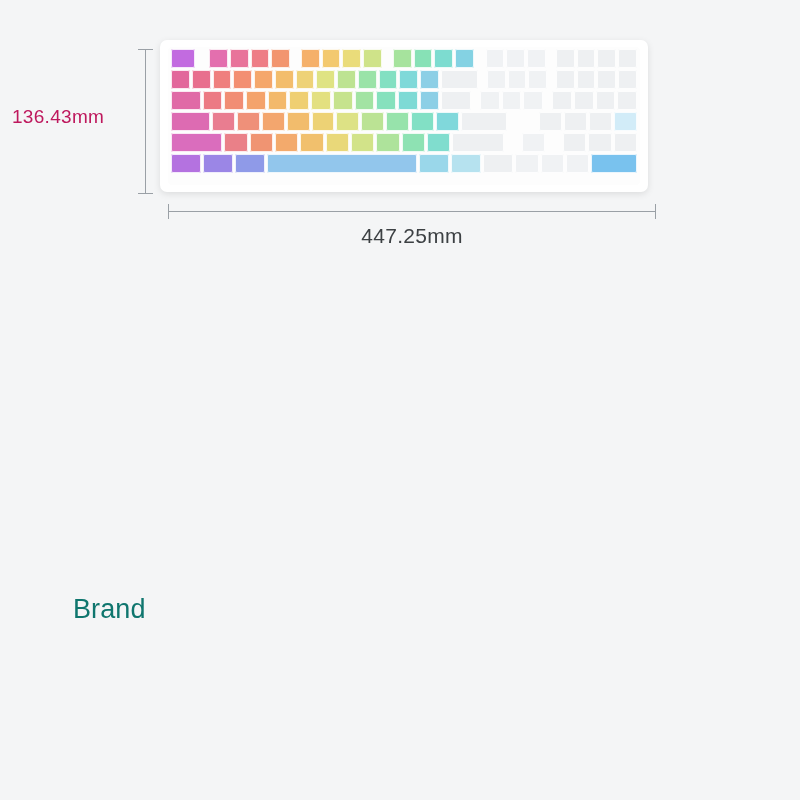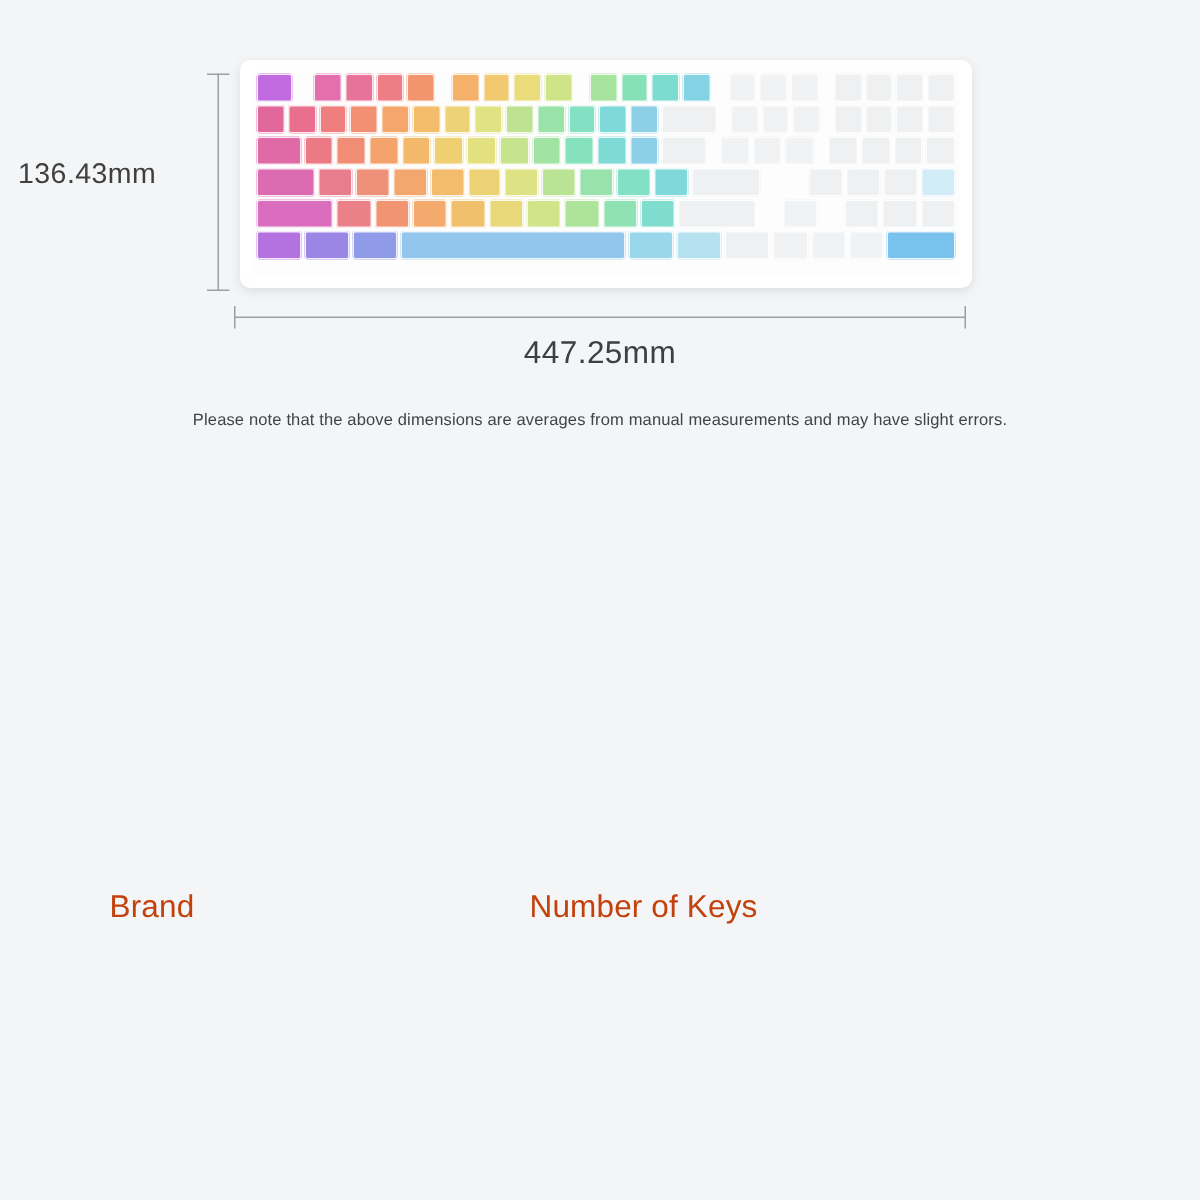--- a/index.html
+++ b/index.html
@@ -59,21 +59,21 @@
     height: 1px;
     background: #9aa0a6;
   }
   .v-dim .cap-top { top: 0; }
   .v-dim .cap-bot { top: 144px; }
   .v-label {
     position: absolute;
     left: 12px;
     top: 72px;
     font-size: 19px;
-    color: #404040;
+    color: #be185d;
     letter-spacing: 0.3px;
   }
 
   .kb-wrap {
     position: absolute;
     left: 160px;
     top: 6px;
     width: 488px;
     height: 152px;
     background: #ffffff;
@@ -104,21 +104,21 @@
   .key {
     flex: 1 1 auto;
     border-radius: 2px;
     box-shadow: inset 0 0 0 1px rgba(255,255,255,0.85);
     background: #eceff1;
   }
   .key.sp { background: transparent; box-shadow: none; }
 
   .h-dim {
     position: absolute;
-    left: 156px;
+    left: 168px;
     top: 170px;
     width: 488px;
     height: 14px;
   }
   .h-dim .line {
     position: absolute;
     top: 7px;
     left: 0;
     height: 1px;
     width: 488px;
@@ -170,22 +170,22 @@
   }
   .spec-row + .spec-row {
     border-top: 1px solid #d8dadc;
   }
   .spec-cell {
     box-sizing: border-box;
   }
   .spec-cell.first { width: 298px; padding-left: 18px; }
   .spec-cell.second { flex: 1; }
   .spec-key {
-    font-size: 21px;
-    color: #c2410c;
+    font-size: 27px;
+    color: #0f766e;
     line-height: 1.62;
     letter-spacing: 0.1px;
   }
   .spec-val {
     font-size: 21px;
     color: #111214;
     line-height: 1.62;
     letter-spacing: 0.1px;
   }
 </style>
@@ -345,29 +345,27 @@
       </div>
     </div>
 
     <div class="h-dim">
       <div class="cap-l"></div>
       <div class="line"></div>
       <div class="cap-r"></div>
       <div class="h-label">447.25mm</div>
     </div>
 
-    <div class="note">Please note that the above dimensions are averages from manual measurements and may have slight errors.</div>
   </div>
 
   <div class="specs">
 
     <div class="spec-row">
       <div class="spec-cell first">
         <div class="spec-key">Brand</div>
       </div>
       <div class="spec-cell second">
-        <div class="spec-key">Number of Keys</div>
       </div>
     </div>
 
 
   </div>
 </div>
 
 </body></html>

